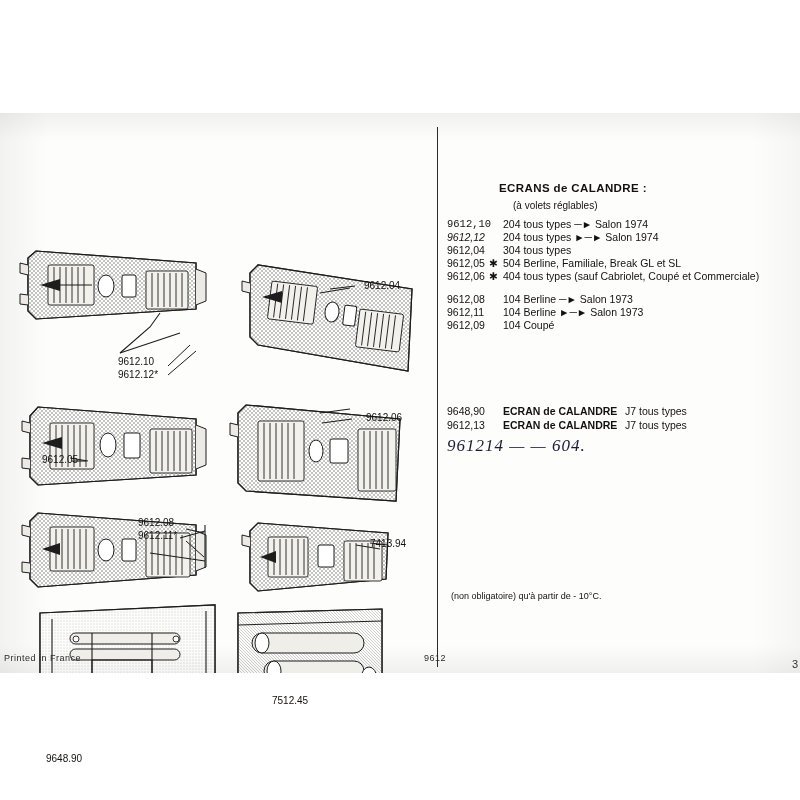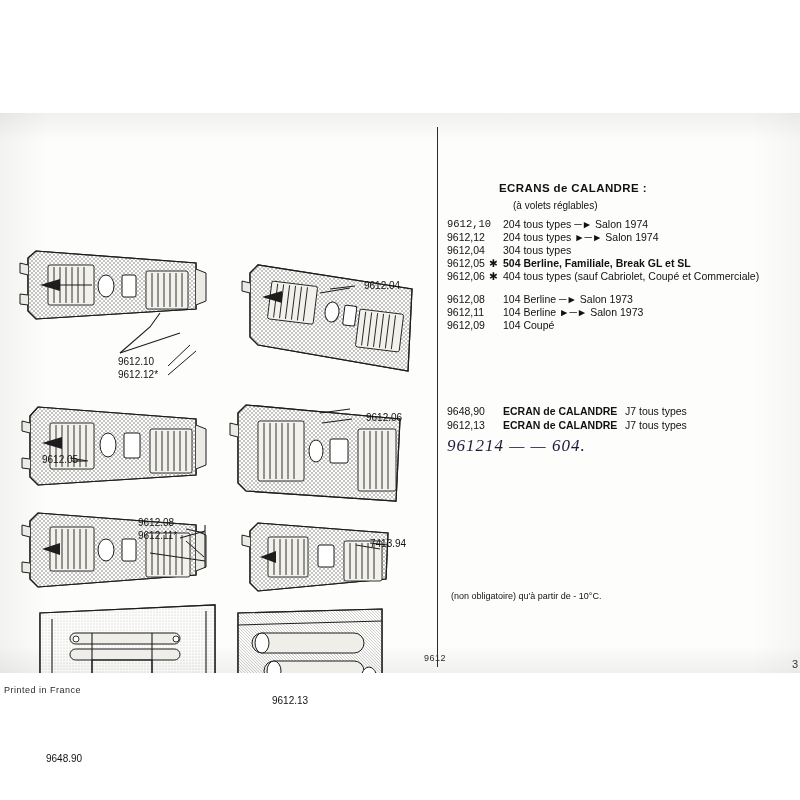--- a/index.html
+++ b/index.html
@@ -313,44 +313,44 @@
       </svg>
 
       <div class="callout" style="left:118px;top:243px;">9612.10</div>
       <div class="callout" style="left:118px;top:256px;">9612.12*</div>
       <div class="callout" style="left:364px;top:167px;">9612.04</div>
       <div class="callout" style="left:366px;top:299px;">9612.06</div>
       <div class="callout" style="left:42px;top:341px;">9612.05</div>
       <div class="callout" style="left:138px;top:404px;">9612.08</div>
       <div class="callout" style="left:138px;top:417px;">9612.11*</div>
       <div class="callout" style="left:370px;top:425px;">7413.94</div>
-      <div class="callout" style="left:272px;top:582px;">9612.13</div>
+      <div class="callout" style="left:272px;top:582px;">7512.45</div>
       <div class="callout" style="left:46px;top:640px;">9648.90</div>
     </div>
 
     <div class="divider" style="left:437px;top:14px;width:1.4px;height:540px;"></div>
 
     <div style="position:absolute;left:437px;top:16px;width:412px;height:560px;">
 
       <div class="txt b" style="left:62px;top:53px;font-size:11.5px;letter-spacing:.4px;">ECRANS de CALANDRE :</div>
       <div class="txt" style="left:76px;top:70px;font-size:10px;">(à volets réglables)</div>
 
       <div>
         <div class="txt" style="left:10px;top:89px;font-family:Liberation Mono, monospace;">9612,10</div>
         <div class="txt" style="left:66px;top:89px;">204 tous types ─► Salon 1974</div>
 
-        <div class="txt" style="left:10px;top:102px;">9612,12</div>
+        <div class="txt" style="left:10px;top:102px;font-style:italic;">9612,12</div>
         <div class="txt" style="left:66px;top:102px;">204 tous types ►─► Salon 1974</div>
 
         <div class="txt" style="left:10px;top:115px;">9612,04</div>
         <div class="txt" style="left:66px;top:115px;">304 tous types</div>
 
         <div class="txt" style="left:10px;top:128px;">9612,05</div>
         <div class="txt" style="left:52px;top:128px;">✱</div>
-        <div class="txt" style="left:66px;top:128px;font-weight:bold;">504 Berline, Familiale, Break GL et SL</div>
+        <div class="txt" style="left:66px;top:128px;">504 Berline, Familiale, Break GL et SL</div>
 
         <div class="txt" style="left:10px;top:141px;">9612,06</div>
         <div class="txt" style="left:52px;top:141px;">✱</div>
         <div class="txt" style="left:66px;top:141px;">404 tous types (sauf Cabriolet, Coupé et Commerciale)</div>
       </div>
 
       <div>
         <div class="txt" style="left:10px;top:164px;">9612,08</div>
         <div class="txt" style="left:66px;top:164px;">104 Berline ─► Salon 1973</div>
 
@@ -369,18 +369,18 @@
         <div class="txt" style="left:10px;top:290px;">9612,13</div>
         <div class="txt b" style="left:66px;top:290px;">ECRAN de CALANDRE</div>
         <div class="txt" style="left:188px;top:290px;">J7 tous types</div>
       </div>
 
       <div class="handwrite" style="left:10px;top:307px;">961214   —   — 604.</div>
 
       <div class="txt tiny" style="left:14px;top:461px;">(non obligatoire) qu'à partir de - 10°C.</div>
     </div>
 
-    <div class="footer" style="left:4px;top:572px;">Printed in France</div>
+    <div class="footer" style="left:4px;top:540px;">Printed in France</div>
     <div class="footer" style="left:408px;top:540px;padding-left:16px;">9612</div>
     <div class="pagenum" style="top:545px;right:2px;">3</div>
 
   </div>
 </div>
 
 </body></html>

